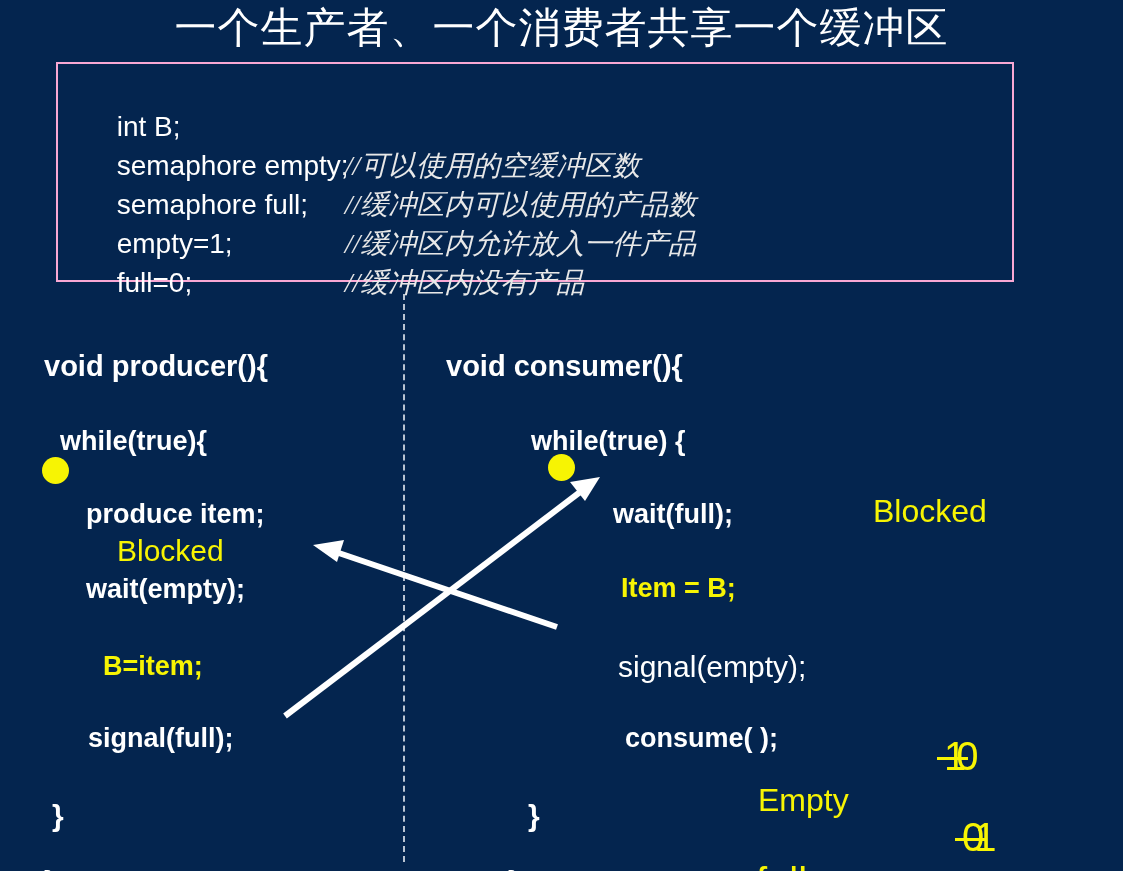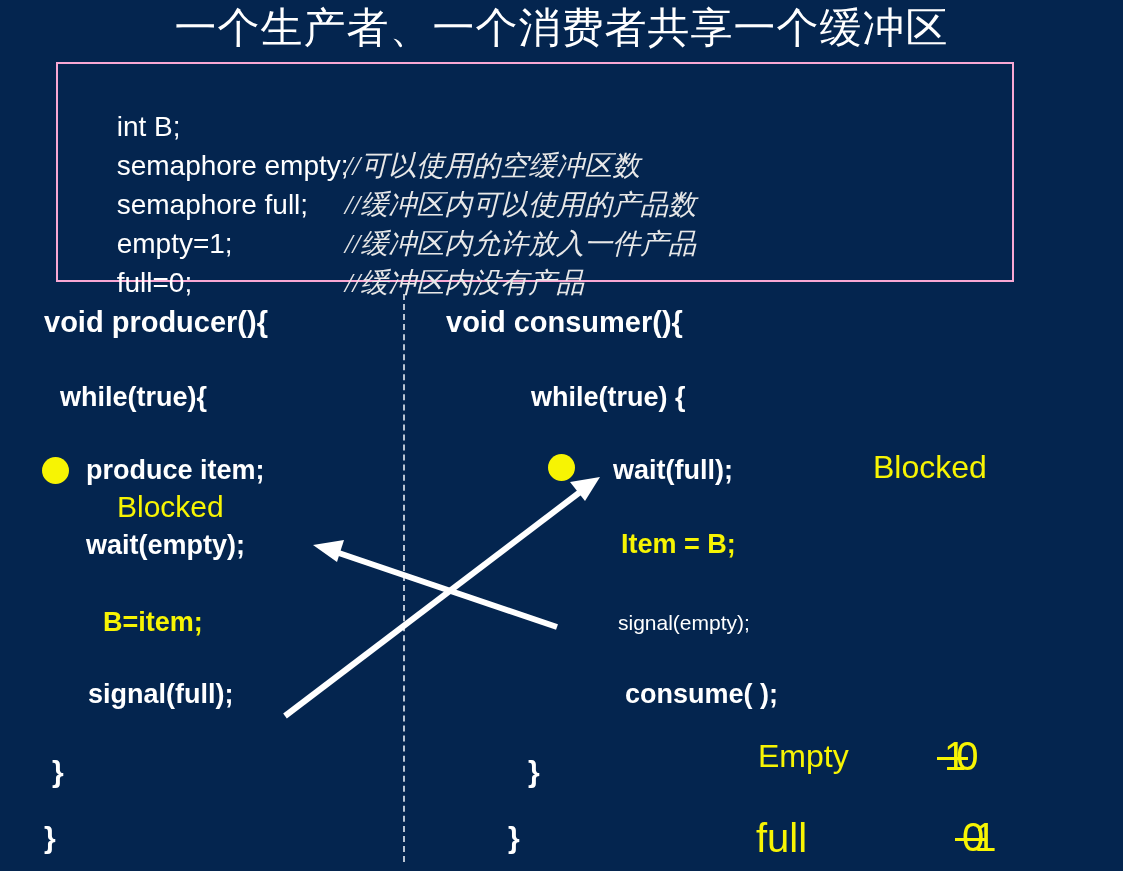--- a/index.html
+++ b/index.html
@@ -70,20 +70,21 @@
     border-left: 2px dashed #b9c4d2;
   }
 
   
   .cline {
     position: absolute;
     white-space: pre;
     font-family: "Liberation Sans", sans-serif;
     font-size: 27px;
     line-height: 30px;
+    margin-top: 44px;
   }
   .bold   { font-weight: bold; }
   .norm   { font-weight: normal; }
   .white  { color: #ffffff; }
   .yellow { color: #f7f403; }
 
   
   .dot {
     position: absolute;
     width: 27px;
@@ -178,21 +179,21 @@
   <div class="cline bold white" style="left:446px; top:307px; font-size:29px;">void consumer(){</div>
 
   <div class="cline bold white" style="left:531px; top:382px;">while(true) {</div>
 
   <span class="dot" style="left:548px; top:454px;"></span>
 
   <div class="cline bold white" style="left:613px; top:455px;">wait(full);</div>
 
   <div class="cline bold yellow" style="left:621px; top:529px;">Item = B;</div>
 
-  <div class="cline norm white" style="left:618px; top:608px; font-size:21px;"><span>signal(empty);</span></div>
+  <div class="cline norm white" style="left:618px; top:608px; font-size:30px;"><span>signal(empty);</span></div>
 
   <div class="cline bold white" style="left:625px; top:679px;">consume( );</div>
 
   <div class="cline bold white" style="left:528px; top:757px; font-size:30px;">}</div>
 
   <div class="cline bold white" style="left:508px; top:823px; font-size:30px;">}</div>
 
   <div class="cline norm yellow" style="left:873px; top:452px; font-size:32px;">Blocked</div>
 
   <div class="cline norm yellow" style="left:758px; top:741px; font-size:32px;text-align:center;">Empty</div>

